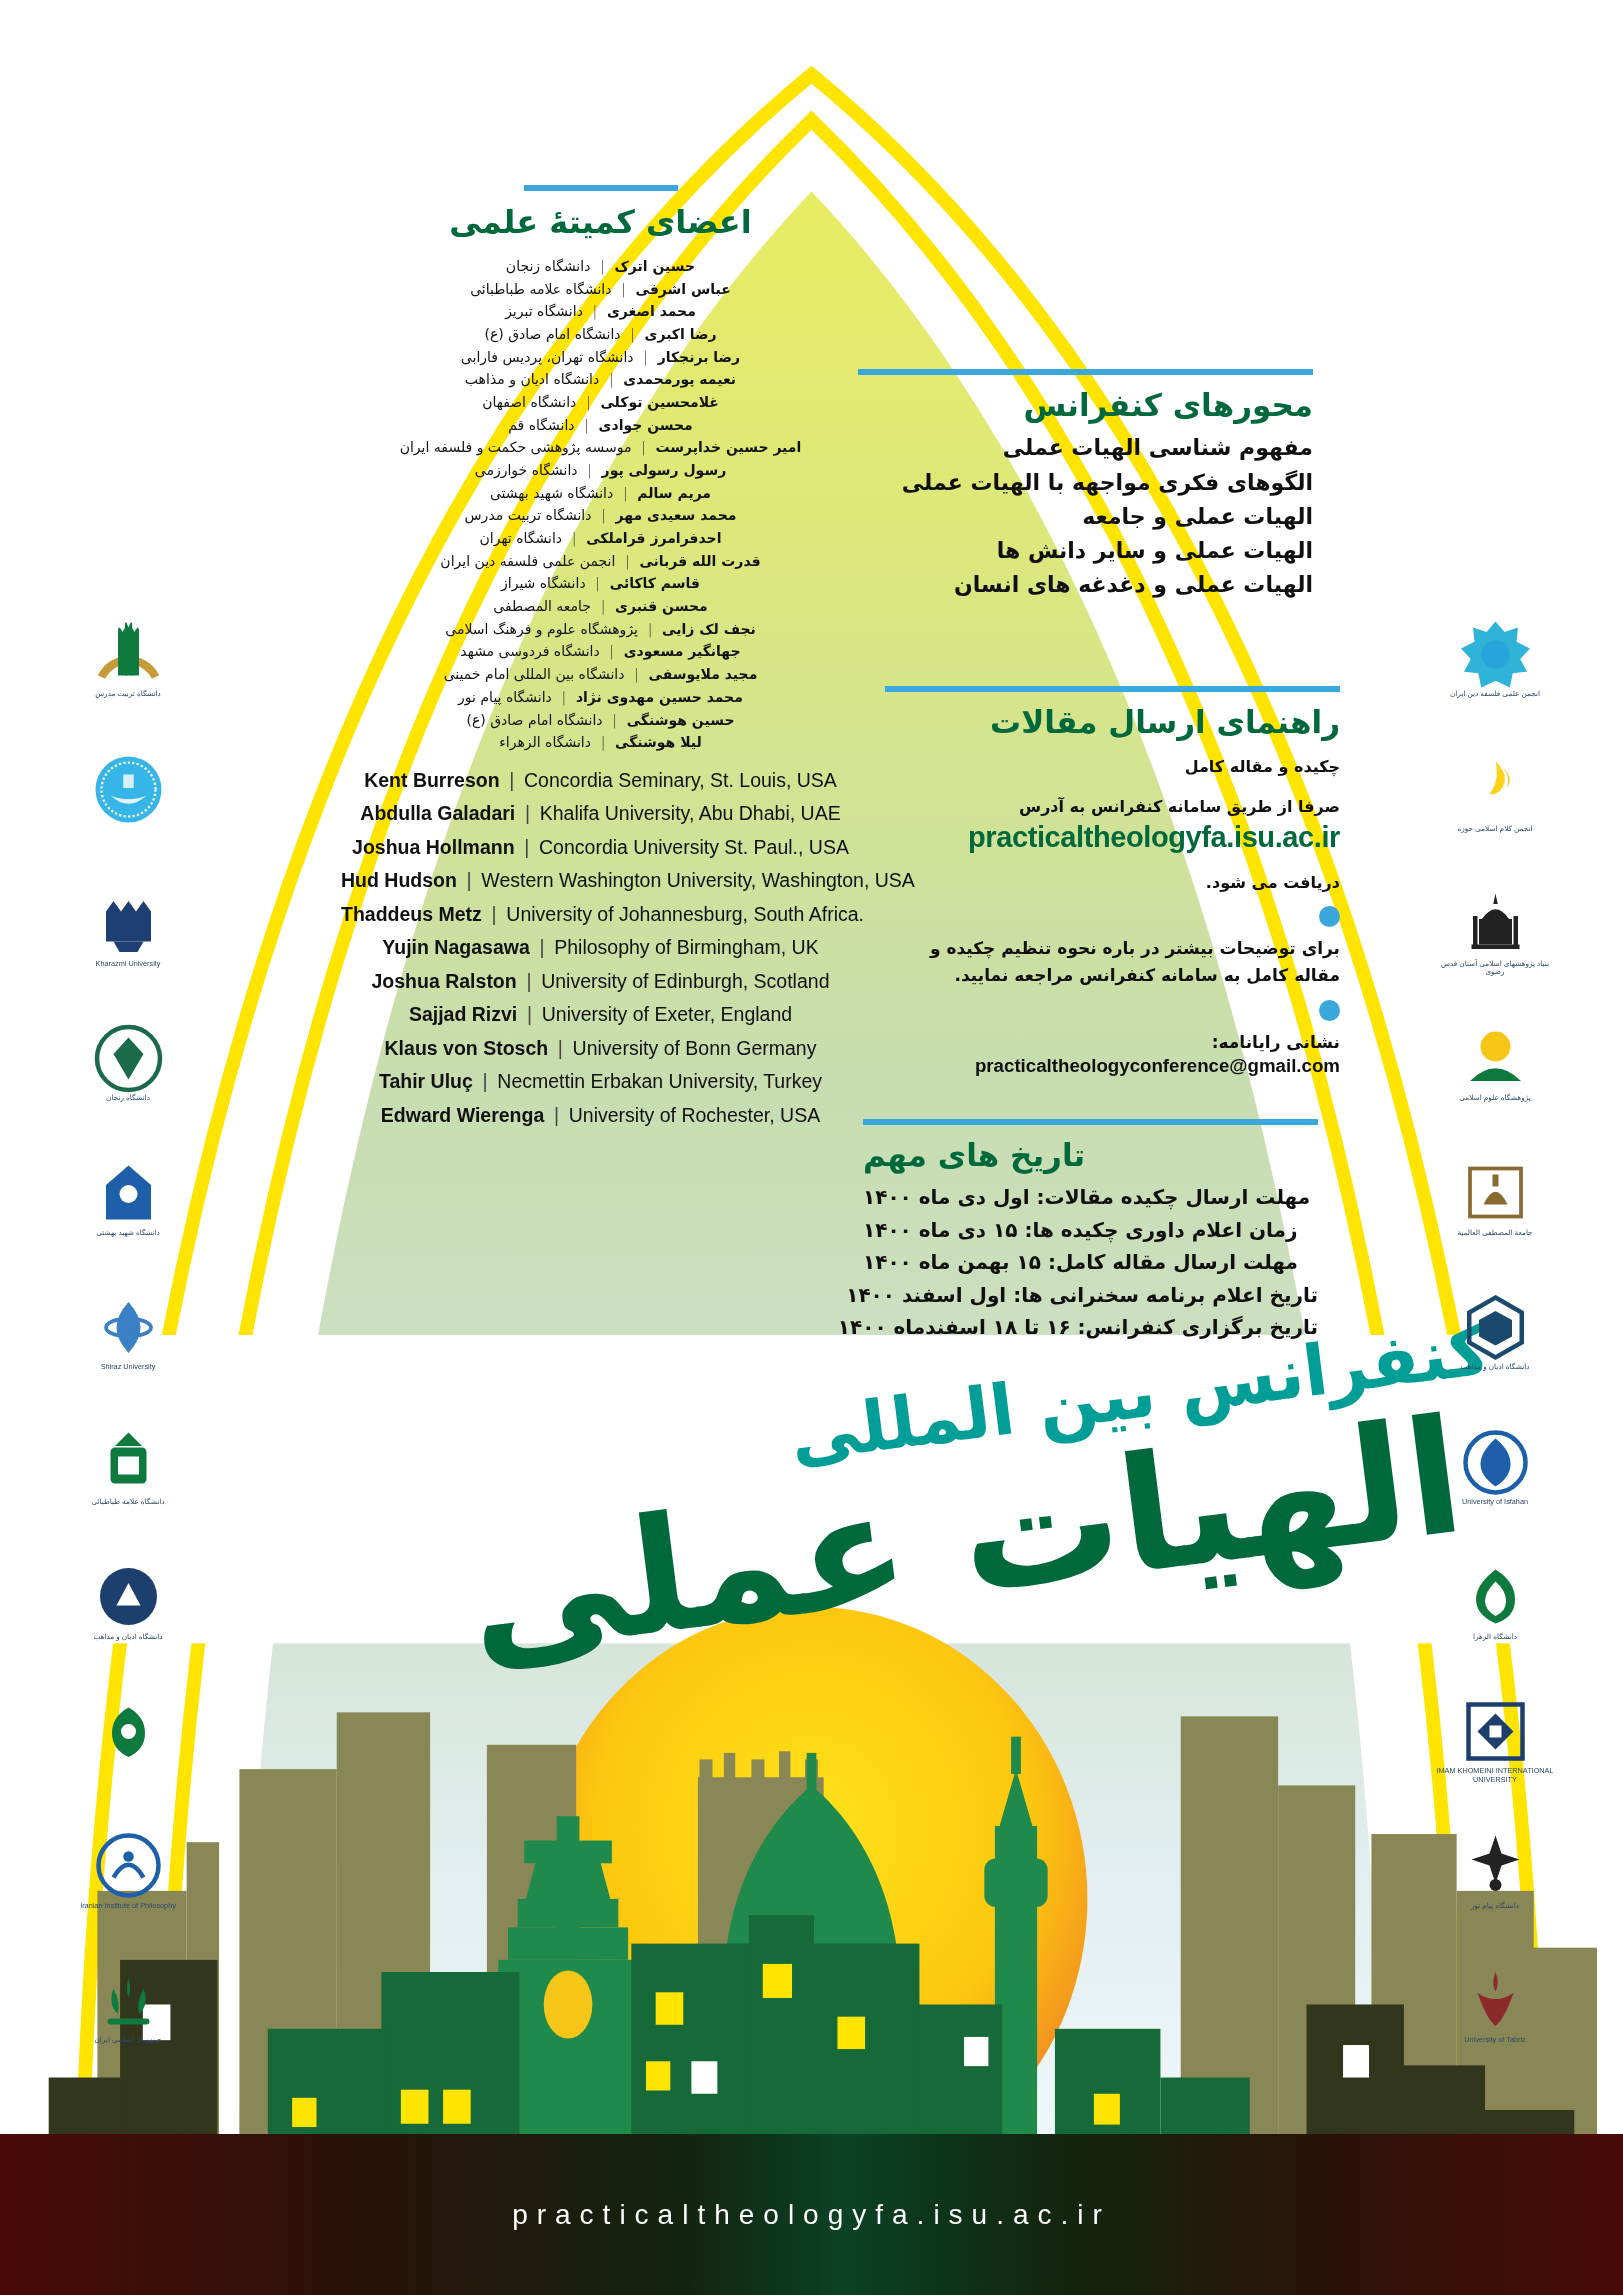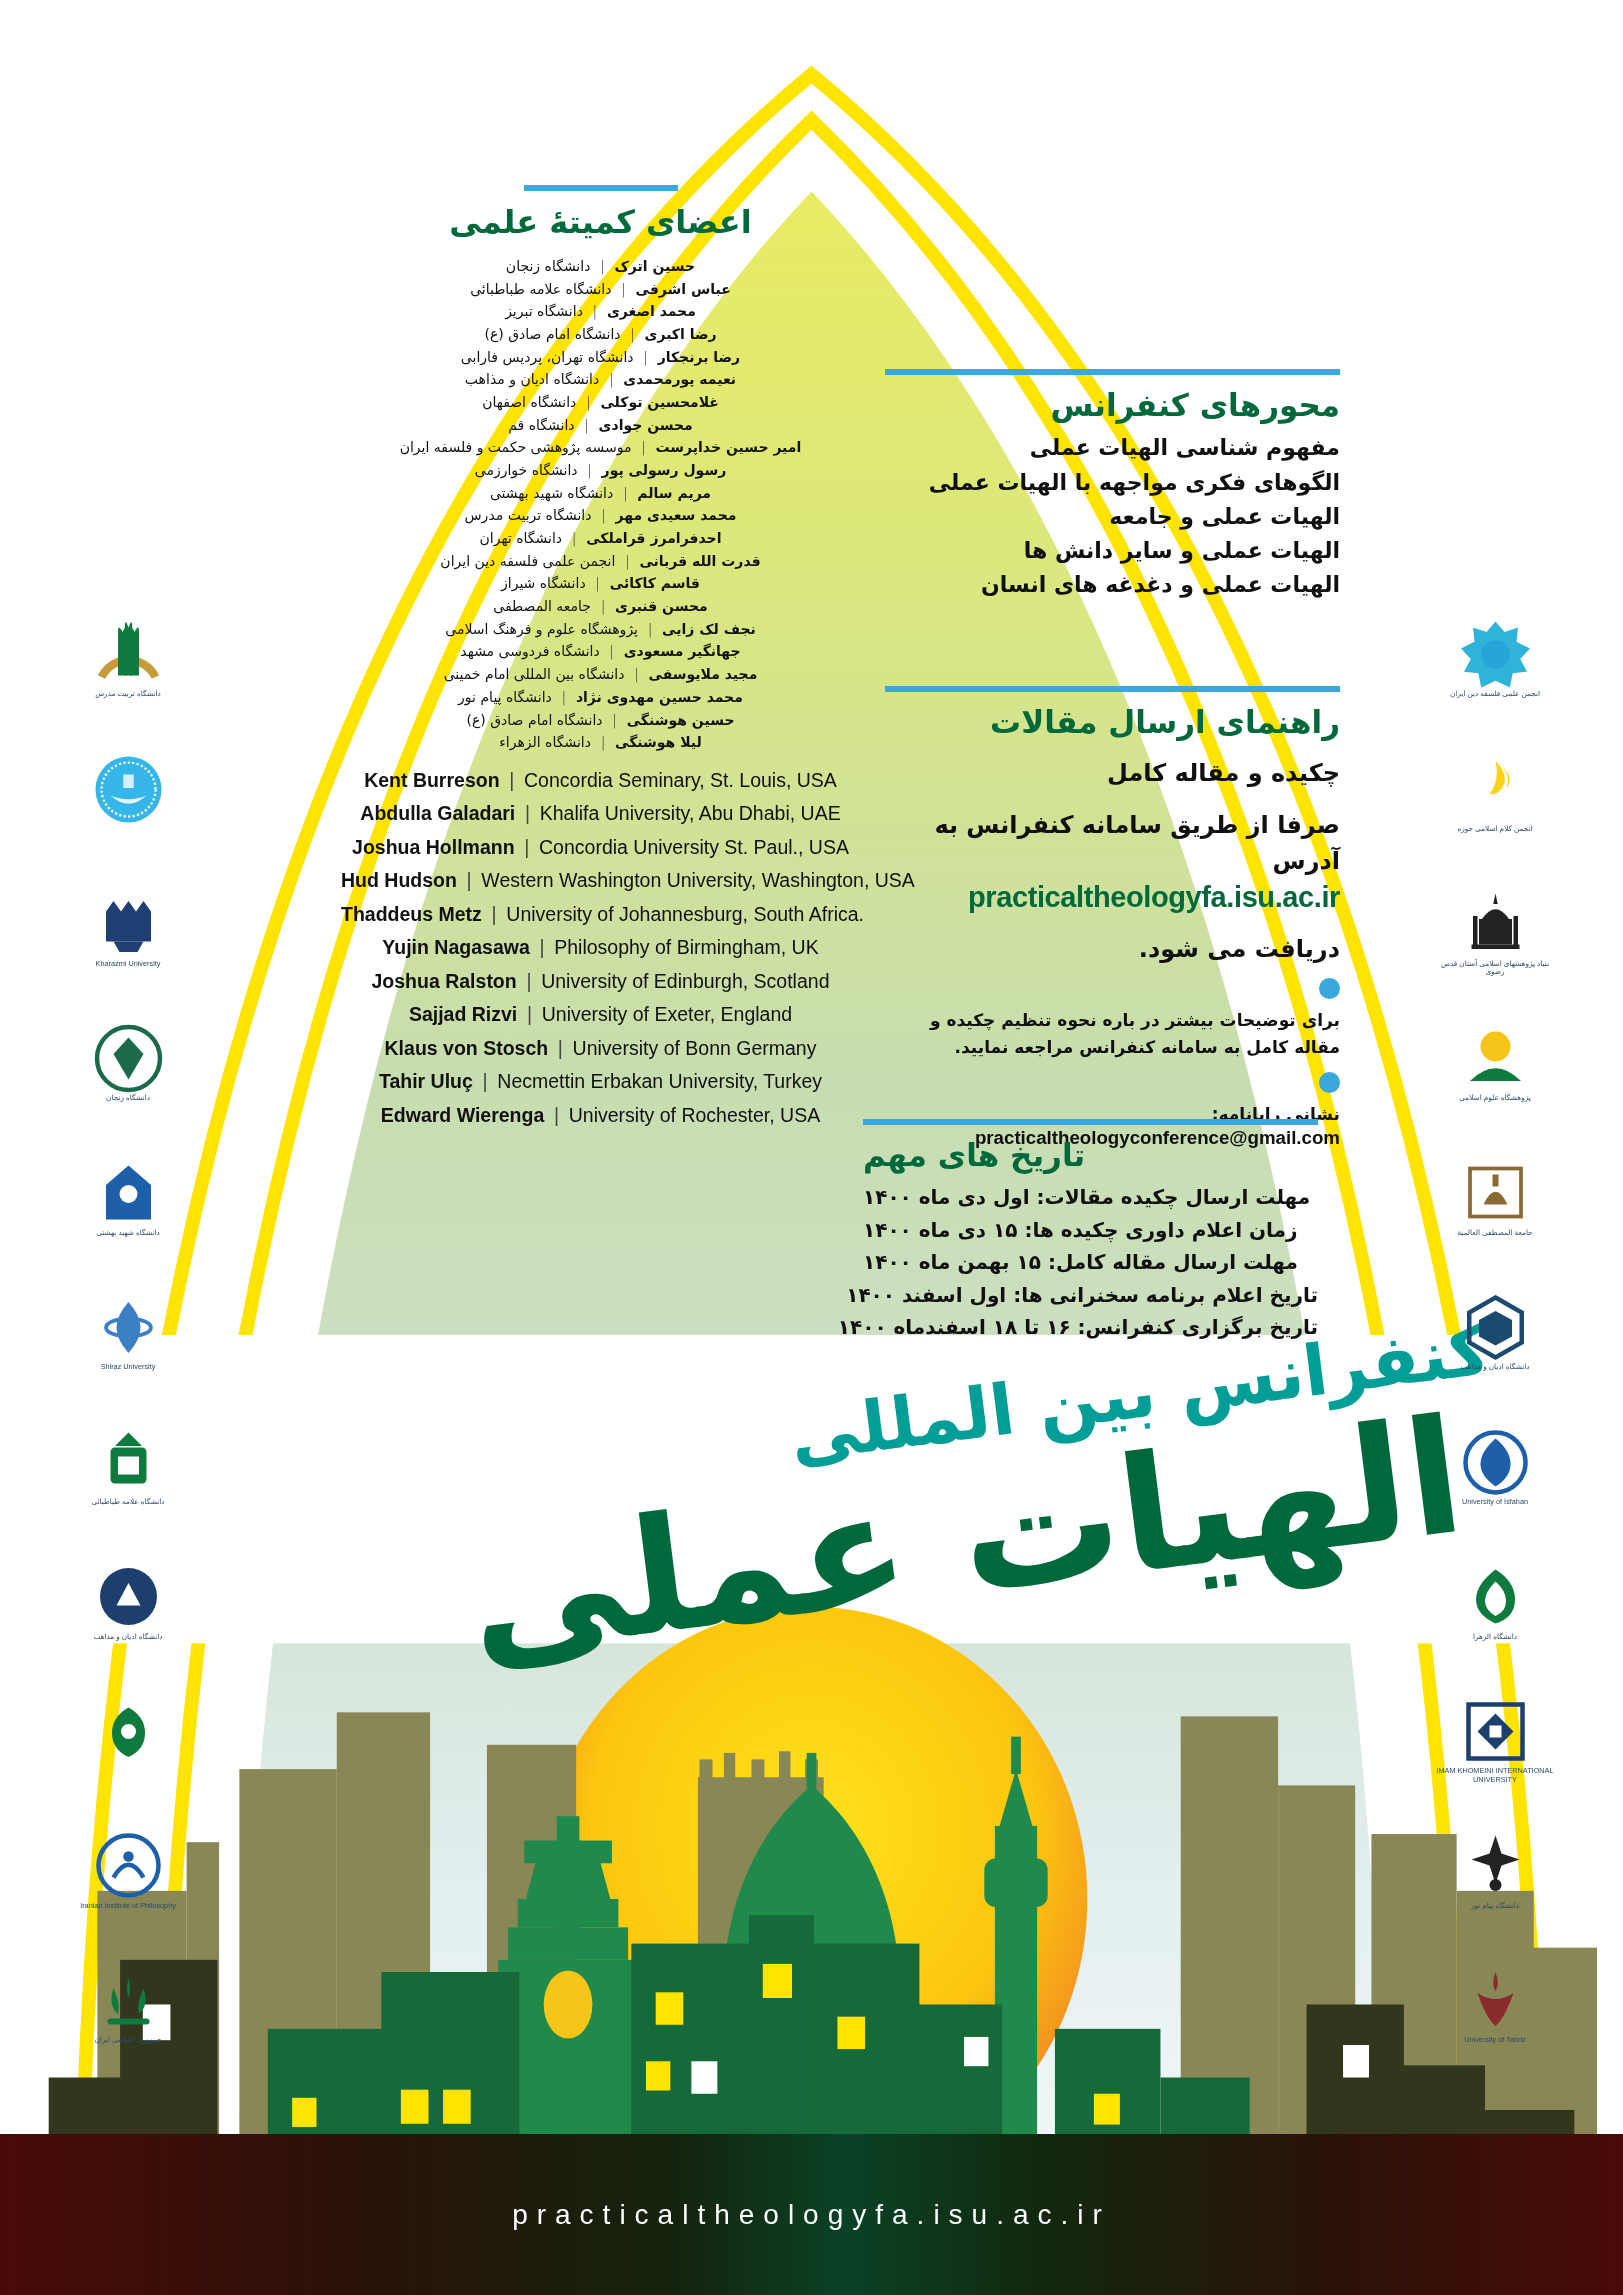--- a/index.html
+++ b/index.html
@@ -34,28 +34,28 @@
 
   .person-en {
     direction:ltr; font-size:19.5px; line-height:1.72; color:#111;
     text-align:center; white-space:nowrap;
     font-family:"Liberation Sans",sans-serif;
   }
   .person-en .nm { font-weight:bold; }
   .person-en .sep { padding:0 9.7px; color:#444; font-weight:300; }
 
   
-  #topics-block   { left:885px; top:369px;  width:455px; text-align:right; }
+  #topics-block   { left:858px; top:369px;  width:455px; text-align:right; }
   #guide-block    { left:885px; top:686px;  width:455px; text-align:right; }
   #dates-block    { left:863px; top:1119px; width:455px; text-align:left; }
 
   .rt-rule { height:5.7px; background:#3aa8dd; margin:0 0 13px 0; width:100%; }
   .rt-title { color:#00693c; font-weight:bold; font-size:31px; margin-bottom:9.7px; line-height:1.1;}
   .rt-line { font-size:22px; font-weight:bold; line-height:1.55; color:#101010; }
-  .rt-sub  { font-size:24px; font-weight:bold; line-height:1.5; color:#101010;margin-top:16px; }
+  .rt-sub  { font-size:16px; font-weight:bold; line-height:1.5; color:#101010;margin-top:16px; }
   .rt-url  { color:#00693c; font-weight:bold; font-size:29px; direction:ltr; text-align:right;
              font-family:"Liberation Sans",sans-serif; line-height:1.25; letter-spacing:-0.4px;}
   .rt-note { font-size:17px; font-weight:bold; line-height:1.55; color:#101010; }
   .rt-mail { direction:ltr; text-align:right; font-size:18.7px; font-weight:bold; color:#101010;
              font-family:"Liberation Sans",sans-serif;margin-left:28px; }
   .bullet { width:21px; height:21px; border-radius:50%; background:#3aa8dd;
             display:block; margin:11.4px 0 8px auto; }
   .date-line { font-size:20px; font-weight:bold; line-height:1.62; color:#101010; white-space:nowrap;}
 
   

